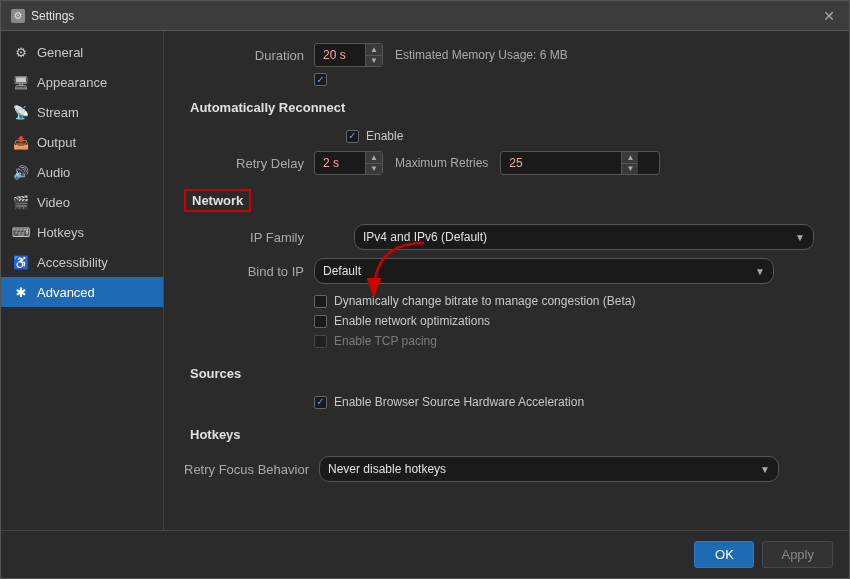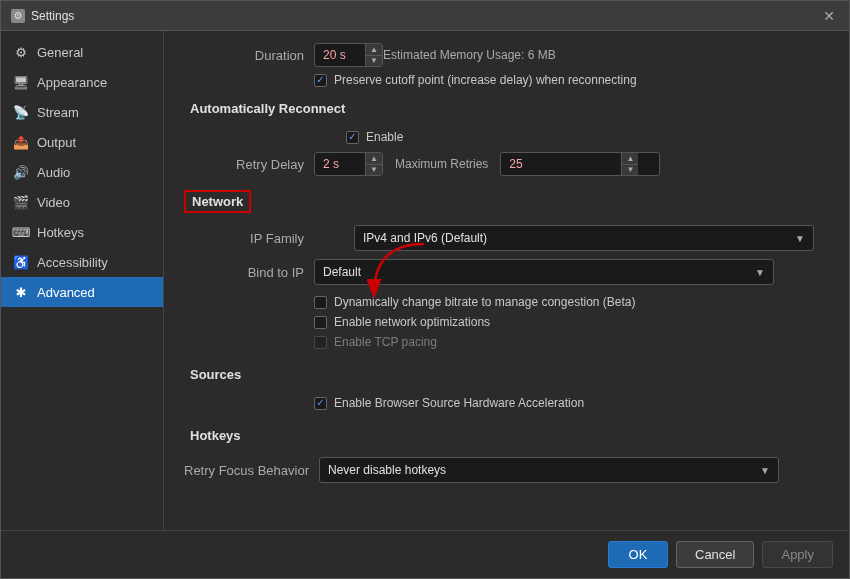--- a/index.html
+++ b/index.html
@@ -174,20 +174,21 @@
       display: flex;
       align-items: center;
       justify-content: center;
       line-height: 1;
     }
     .spinner-btn + .spinner-btn { border-top: 1px solid #555; }
 
     .memory-text {
       color: #aaa;
       font-size: 12px;
+      margin-left: 12px;
     }
 
     .checkbox-row {
       display: flex;
       align-items: center;
       gap: 7px;
       margin-left: 130px;
       margin-bottom: 6px;
     }
 
@@ -235,21 +236,21 @@
       border: 2px solid #cc0000;
       color: #e0e0e0;
     }
 
     
     .dropdown {
       display: flex;
       align-items: center;
       background: #1a1a1a;
       border: 1px solid #555;
-      border-radius: 3px;
+      border-radius: 10px;
       height: 26px;
       padding: 0 8px;
       cursor: pointer;
       justify-content: space-between;
       min-width: 200px;
     }
 
     .dropdown-wide {
       min-width: 460px;
     }
@@ -375,21 +376,20 @@
             <div class="spinner-btns">
               <button class="spinner-btn">▲</button>
               <button class="spinner-btn">▼</button>
             </div>
           </div>
           <span class="memory-text">Estimated Memory Usage: 6 MB</span>
         </div>
 
         <div class="checkbox-row" style="margin-bottom:12px;">
           <div class="cb checked"></div>
-          <span class="checkbox-label">Preserve cutoff point (increase delay) when reconnecting</span>
         </div>
 
         <div class="section-header">
           <span class="section-title">Automatically Reconnect</span>
         </div>
 
         <div class="checkbox-row" style="margin-bottom:8px;padding-left:32px;">
           <div class="cb checked"></div>
           <span class="checkbox-label">Enable</span>
         </div>
@@ -479,16 +479,15 @@
             </div>
           </div>
         </div>
 
       </div>
     </div>
   </div>
 
   <div class="bottom-bar">
     <button class="btn btn-primary">OK</button>
-    <button class="btn">Cancel</button>
     <button class="btn btn-disabled">Apply</button>
   </div>
 </div>
 
 </body></html>

